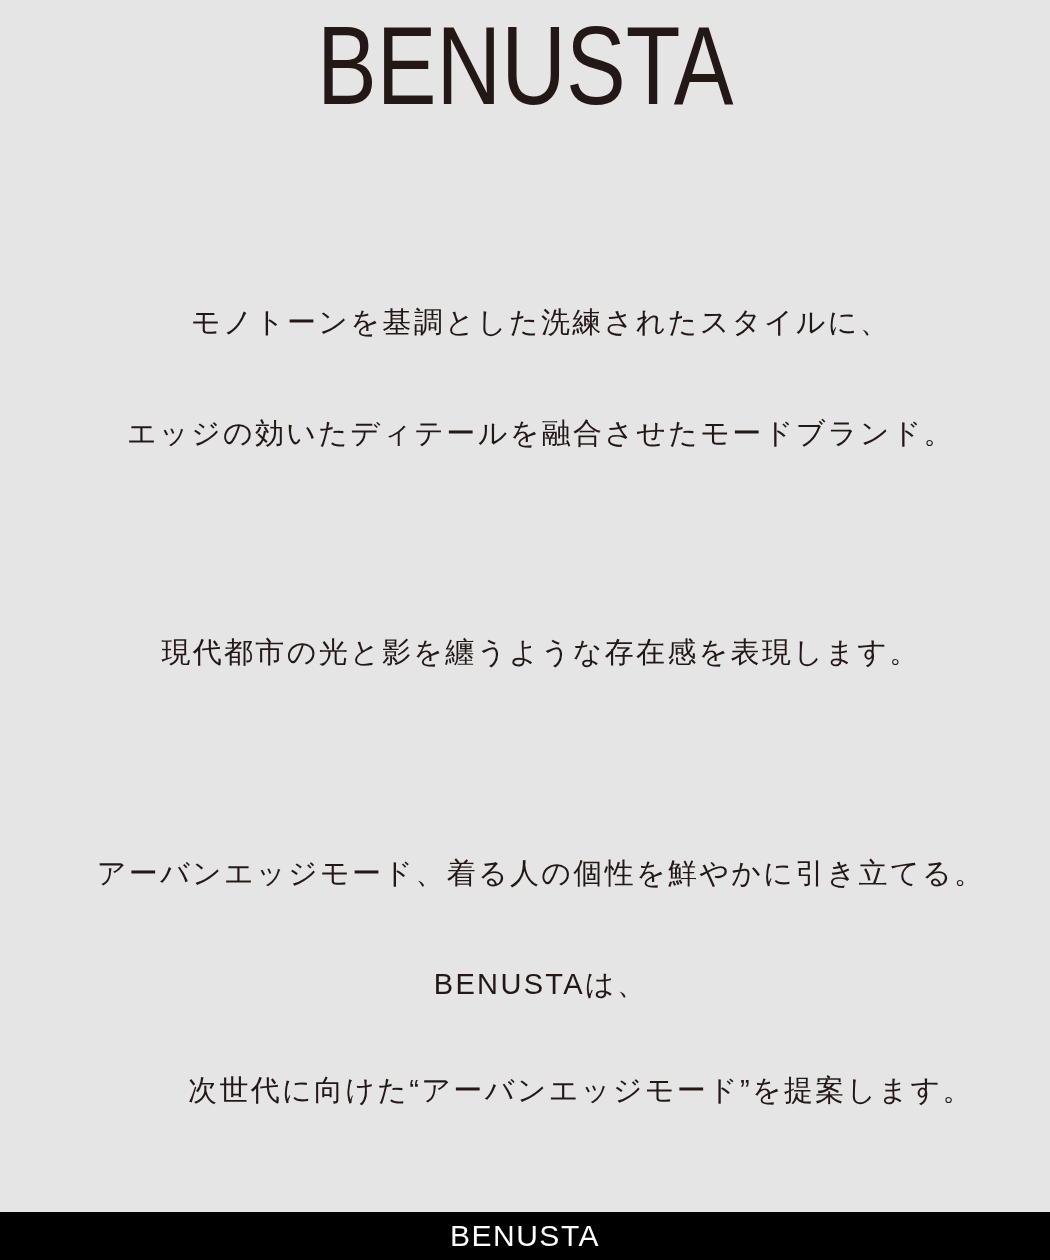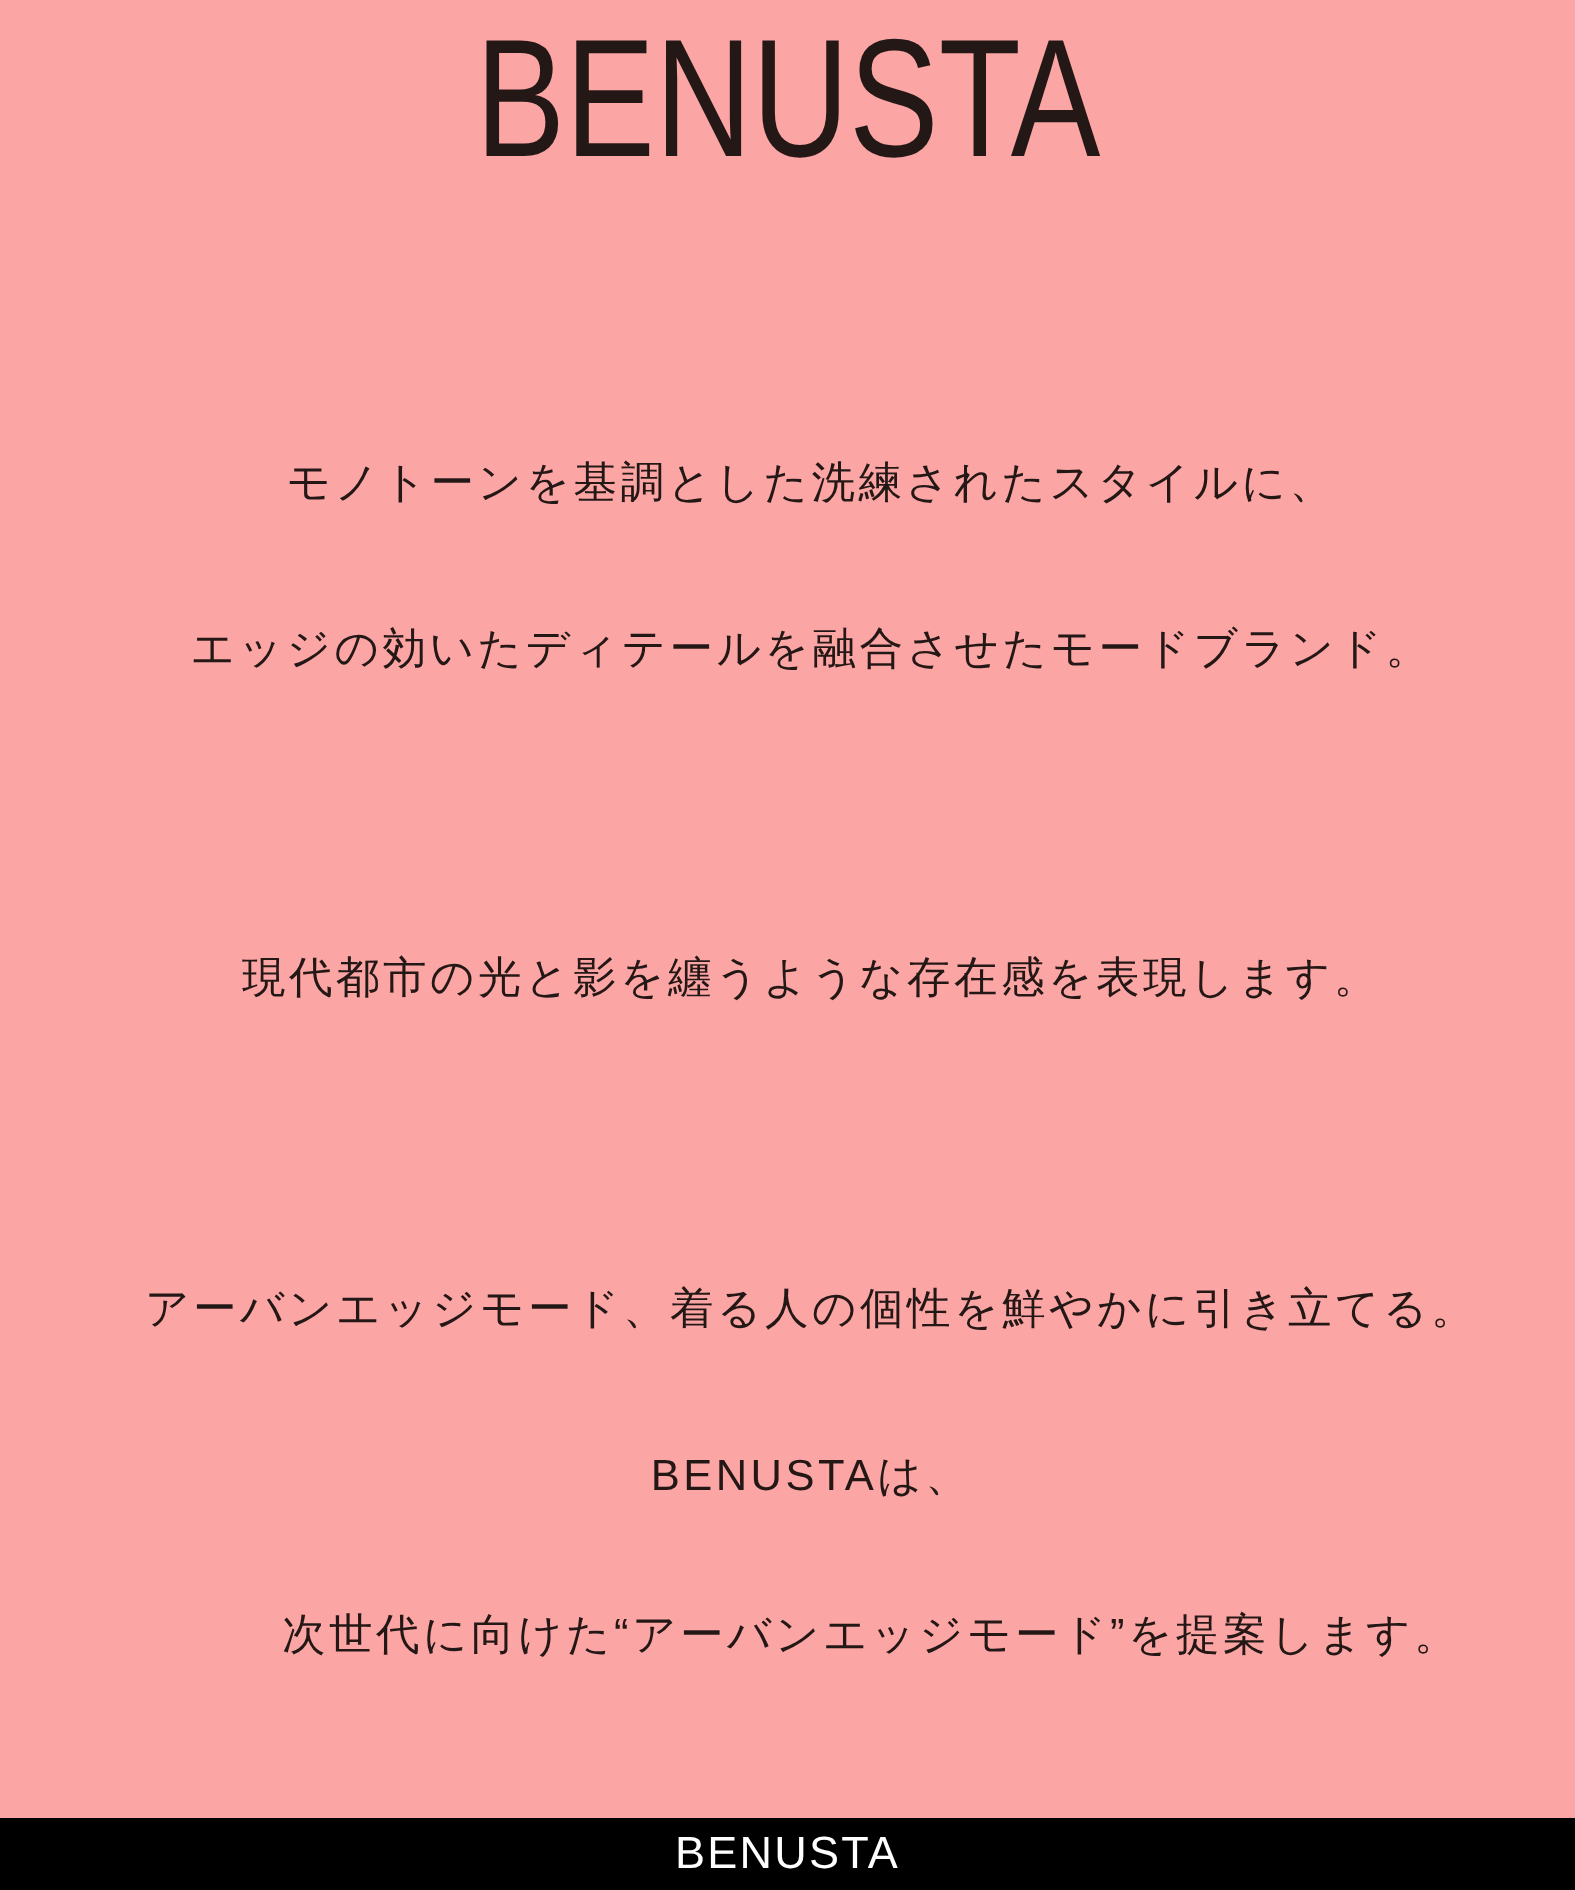--- a/index.html
+++ b/index.html
@@ -4,21 +4,21 @@
 <style>
   html, body {
     margin: 0;
     padding: 0;
     background: #ffffff;
   }
   .page {
     position: relative;
     width: 1050px;
     height: 1260px;
-    background: #fca5a5;
+    background: #e5e5e5;
     overflow: hidden;
     font-family: "Liberation Sans", "DejaVu Sans", sans-serif;
     color: #231815;
   }
   .brand-logo {
     position: absolute;
     top: 10px;
     left: 0;
     width: 100%;
     margin: 0;

